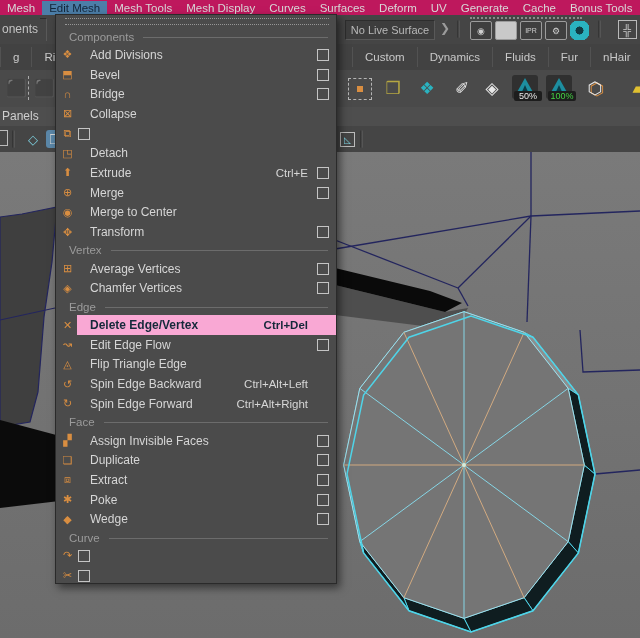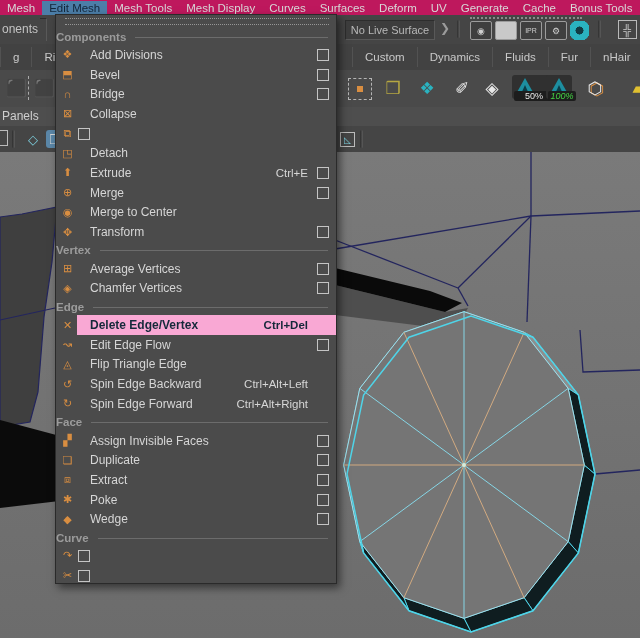--- a/index.html
+++ b/index.html
@@ -43,40 +43,40 @@
   
   #shelficons{left:0;top:70px;width:640px;height:37px;background:#4a4a4a;border-bottom:1px solid #353535;}
   .shelf-ic{top:5px;width:26px;height:26px;display:flex;align-items:center;justify-content:center;font-size:17px;}
   .maya-ic{background:#303030;border-radius:3px;position:absolute;}
   .maya-m{width:0;height:0;border-left:9px solid transparent;border-right:9px solid transparent;
           border-bottom:16px solid #1d8ea0;position:absolute;left:4px;top:3px;}
   .maya-m:after{content:"";position:absolute;left:-4px;top:7px;border-left:4px solid transparent;
           border-right:4px solid transparent;border-bottom:9px solid #0c3b46;}
   .maya-badge{position:absolute;bottom:-2px;left:2px;right:-4px;background:#1d1d1d;color:#e8e8e8;
           font-size:9px;text-align:center;border-radius:2px;padding:0 1px;}
-  .maya-badge.green{color:#43d243;font-style:italic;}
+  .maya-badge.green{color:#43d243;}
 
   
   #panelmenu{left:0;top:107px;width:640px;height:19px;background:#4e4e4e;
              border-bottom:1px solid #3a3a3a;color:#cfcfcf;font-size:12px;}
   #panels-label{left:2px;top:2px;}
 
   
   #panelicons{left:0;top:126px;width:640px;height:26px;background:#454545;border-bottom:1px solid #242424;}
   .pi{top:4px;width:18px;height:18px;display:flex;align-items:center;justify-content:center;font-size:13px;}
 
   
   #viewport{left:0;top:152px;width:640px;height:486px;background:#747474;}
 
   
   #editmesh-menu{left:55px;top:14px;width:282px;height:570px;background:#4b4b4b;
       border:1px solid #2a2a2a;box-sizing:border-box;z-index:50;
       box-shadow:3px 4px 8px rgba(0,0,0,.5);font-size:12px;color:#d6d6d6;}
   #tearoff{height:5px;margin:3px 7px 3px 9px;border-top:1px dotted #969696;border-bottom:1px dotted #969696;}
-  .m-section{height:17px;display:flex;align-items:center;color:#9b9b9b;font-size:11.5px;font-weight:bold;}
+  .m-section{height:17px;display:flex;align-items:center;color:#9b9b9b;font-size:11.5px;padding-left:13px;}
   .m-section .rule{flex:1;border-top:1px solid #6c6c6c;margin:1px 8px 0 9px;}
   .m-item{height:19.7px;position:relative;display:flex;align-items:center;}
   .m-ic{position:absolute;left:3px;width:17px;text-align:center;font-size:11px;color:#d98e41;}
   .m-body{margin-left:21px;flex:1;display:flex;align-items:center;height:100%;padding-right:7px;}
   .m-item.hl .m-body{background:#f9a8d4;color:#15293a;font-weight:bold;}
   .m-label{padding-left:13px;flex:1;white-space:nowrap;}
   .m-short{font-size:11.5px;margin-right:8px;white-space:nowrap;}
   .m-boxslot{width:13px;height:11px;display:flex;align-items:center;justify-content:center;}
   .m-box{width:10px;height:10px;border:1px solid #c4c4c4;}
 
@@ -134,21 +134,21 @@
   <div class="shelf-ic abs cube-glyph" style="left:4px;">⬛</div>
   <span class="abs" style="left:28px;top:6px;height:24px;border-left:1px dashed #aaa;"></span>
   <div class="shelf-ic abs cube-glyph" style="left:32px;">⬛</div>
   <div class="shelf-ic abs" style="left:348px;width:22px;height:20px;border:1px dashed #b5b5b5;top:8px;">
       <span style="width:6px;height:6px;background:#d98e41;display:block;"></span>
     </div>
   <div class="shelf-ic abs" style="left:380px;color:#b5a642;">❒</div>
   <div class="shelf-ic abs" style="left:414px;color:#2ab3c0;">❖</div>
   <div class="shelf-ic abs" style="left:449px;color:#e8e8e8;">✐</div>
   <div class="shelf-ic abs" style="left:479px;color:#e8e8e8;">◈</div>
-  <div class="maya-ic abs" style="left:512px;top:5px;width:26px;height:24px;padding-left:12px;">
+  <div class="maya-ic abs" style="left:512px;top:5px;width:26px;height:24px;">
     <span class="maya-m"></span>
     <span class="maya-badge">50%</span>
   </div>
   <div class="maya-ic abs" style="left:546px;top:5px;width:26px;height:24px;">
     <span class="maya-m"></span>
     <span class="maya-badge green">100%</span>
   </div>
   <div class="shelf-ic abs" style="left:582px;color:#e8e8e8;text-shadow:2px 1px 0 #d98e41;">⬡</div>
   <div class="shelf-ic abs" style="left:626px;color:#e0c030;">▰</div>
 </div>

